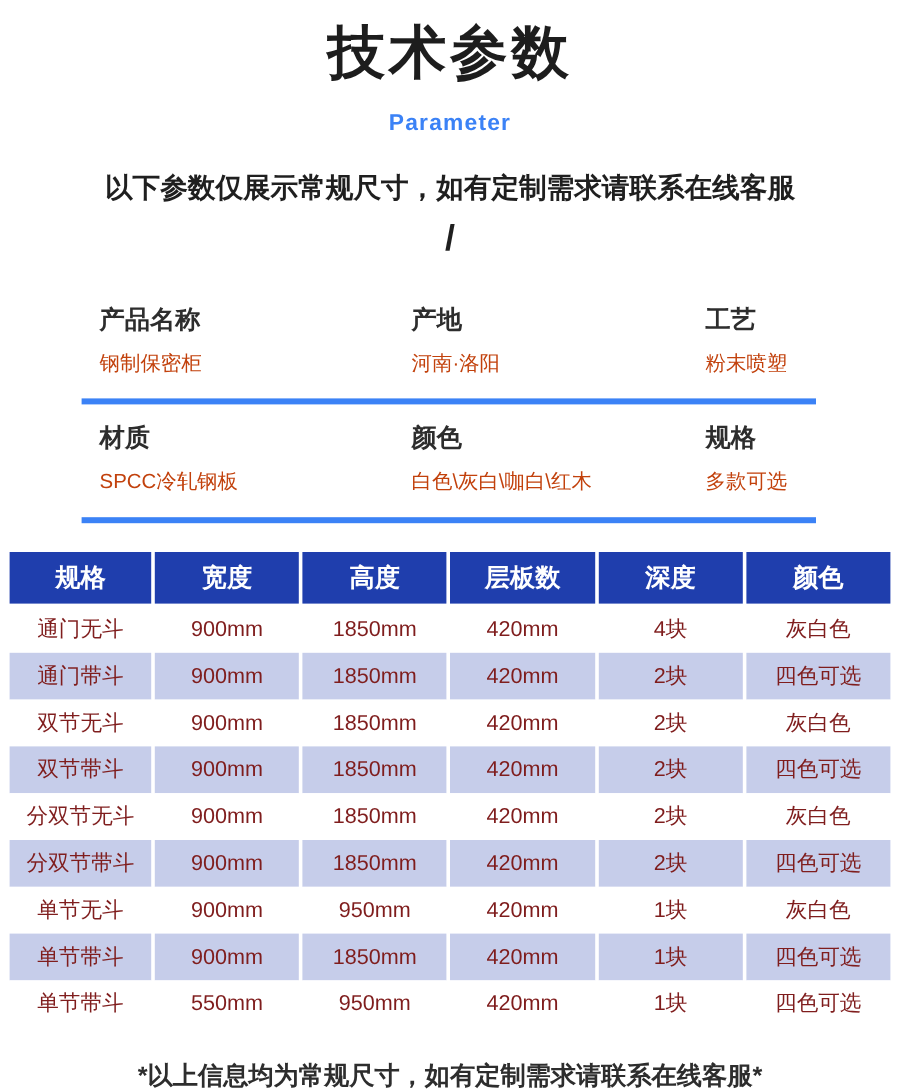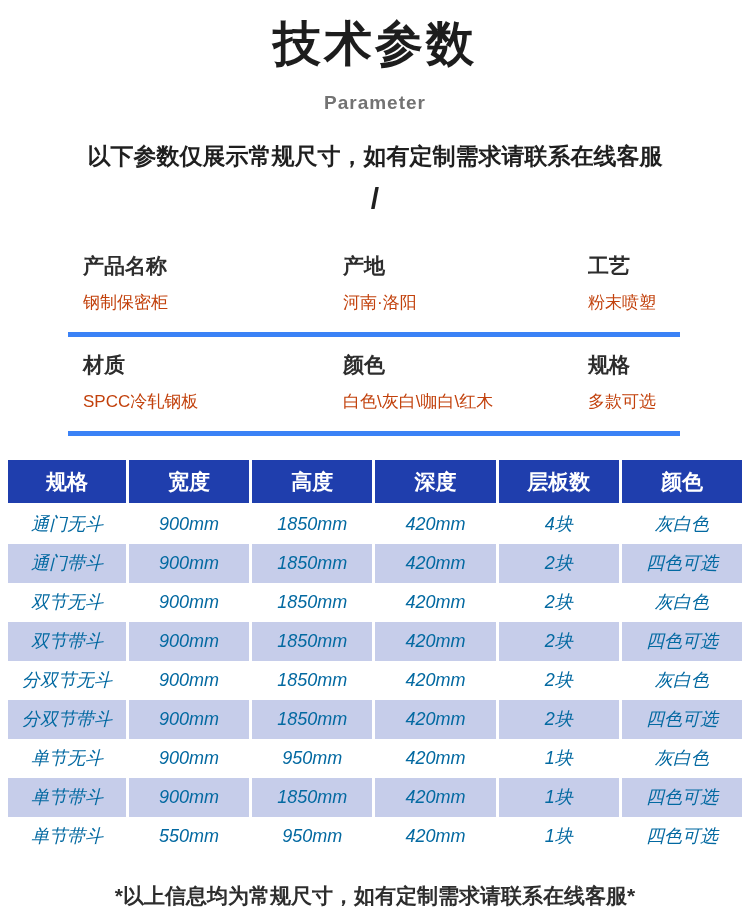--- a/index.html
+++ b/index.html
@@ -17,21 +17,21 @@
     font-weight:900;
     letter-spacing:3px;
     color:#1d1d1d;
   }
   .page-subtitle{
     margin-top:16px;
     text-align:center;
     font-size:19px;
     font-weight:600;
     letter-spacing:1px;
-    color:#737373;
+    color:#3b82f6;
   }
   .description{
     margin-top:27px;
     text-align:center;
     font-size:23px;
     font-weight:600;
     color:#1f1f1f;
   }
   .slash{
     margin-top:10px;
@@ -82,23 +82,22 @@
   .table-row{
     display:grid;
     grid-template-columns:118px repeat(5,1fr);
     column-gap:3px;
   }
   .table-cell{
     height:39px;
     line-height:39px;
     text-align:center;
     font-size:18px;
-    color:#0369a1;
+    color:#7f1d1d;
     background:#ffffff;
-    font-style:italic;
   }
   .table-row.stripe .table-cell{
     background:var(--stripe-bg,#c6cdea);
   }
   .footer-note{
     margin-top:26px;
     text-align:center;
     font-size:21px;
     font-weight:600;
     color:#2d2d2d;
@@ -141,22 +140,22 @@
         <div class="info-value">多款可选</div>
       </div>
     </div>
 </div>
 
 <div class="spec-table">
   <div class="table-header-row">
       <div class="header-cell">规格</div>
       <div class="header-cell">宽度</div>
       <div class="header-cell">高度</div>
+      <div class="header-cell">层板数</div>
       <div class="header-cell">深度</div>
-      <div class="header-cell">层板数</div>
       <div class="header-cell">颜色</div>
     </div>
   <div id="table-body">
       <div class="table-row">
         <div class="table-cell">通门无斗</div>
         <div class="table-cell">900mm</div>
         <div class="table-cell">1850mm</div>
         <div class="table-cell">420mm</div>
         <div class="table-cell">4块</div>
         <div class="table-cell">灰白色</div>

